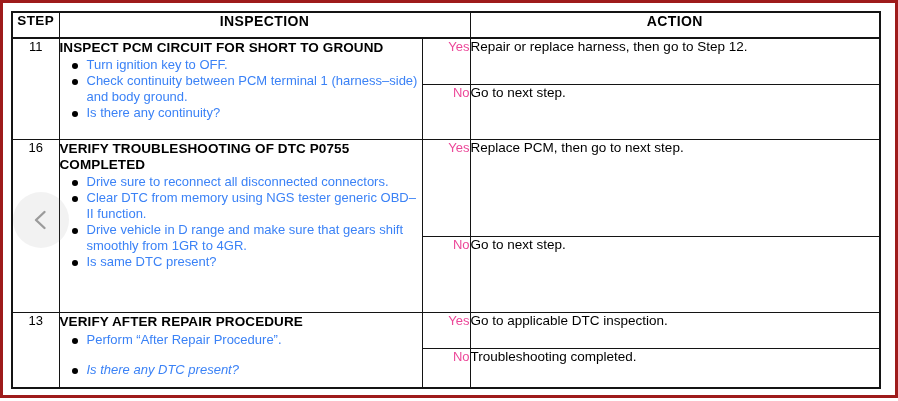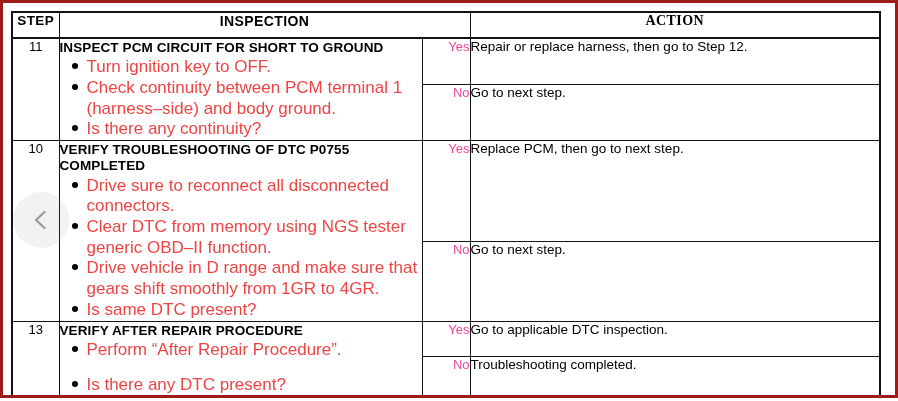--- a/index.html
+++ b/index.html
@@ -60,21 +60,21 @@
     height: 24px;
     text-align: center;
     vertical-align: middle;
     font-size: 14px;
     font-weight: bold;
     letter-spacing: 0.4px;
     color: #000;
   }
   th.h-step   { font-size: 13.5px; }
   th.h-insp   { font-size: 14px; margin-top: 24px; }
-  th.h-action { font-size: 14px; font-family: Liberation Serif, serif; }
+  th.h-action { font-size: 14px; }
 
   
   td.c-step {
     text-align: center;
     font-size: 13px;
     color: #000;
     padding-top: 5px;
     border-right: 1px solid #141414;
   }
   td.c-insp {
@@ -113,37 +113,38 @@
     margin: 1px 0 1px 0;
   }
   ul.insp-list {
     list-style: none;
     margin: 0;
     padding: 0;
   }
   ul.insp-list li {
     position: relative;
     padding-left: 27px;
-    font-size: 17px;
+    font-size: 13px;
     line-height: 1.22;
-    color: #ef4444;
+    color: #3b82f6;
     margin: 0 0 0 0;
   }
   ul.insp-list li::before {
     content: "";
     position: absolute;
     left: 12px;
     top: 6px;
     width: 6px;
     height: 6px;
     border-radius: 50%;
     background: #000;
   }
   ul.insp-list li.spaced-before {
     margin-top: 14px;
+    font-style: italic;
   }
 
   
   #nav-prev {
     position: absolute;
     left: 10px;
     top: 189px;
     width: 56px;
     height: 56px;
     border-radius: 50%;
@@ -194,21 +195,21 @@
 
           <td class="c-yn r11-yes">Yes</td>
           <td class="c-action r11-yes">Repair or replace harness, then go to Step 12.</td>
         </tr>
         <tr>
           <td class="c-yn r11-no">No</td>
           <td class="c-action r11-no">Go to next step.</td>
         </tr>
 
         <tr>
-          <td class="c-step" rowspan="2">10</td>
+          <td class="c-step" rowspan="2">16</td>
 
           <td class="c-insp" rowspan="2">
             <div class="insp-title">VERIFY TROUBLESHOOTING OF DTC P0755 COMPLETED</div>
             <ul class="insp-list">
               <li>Drive sure to reconnect all disconnected connectors.</li>
               <li>Clear DTC from memory using NGS tester generic OBD–II function.</li>
               <li>Drive vehicle in D range and make sure that gears shift smoothly from 1GR to 4GR.</li>
               <li>Is same DTC present?</li>
             </ul>
           </td>

